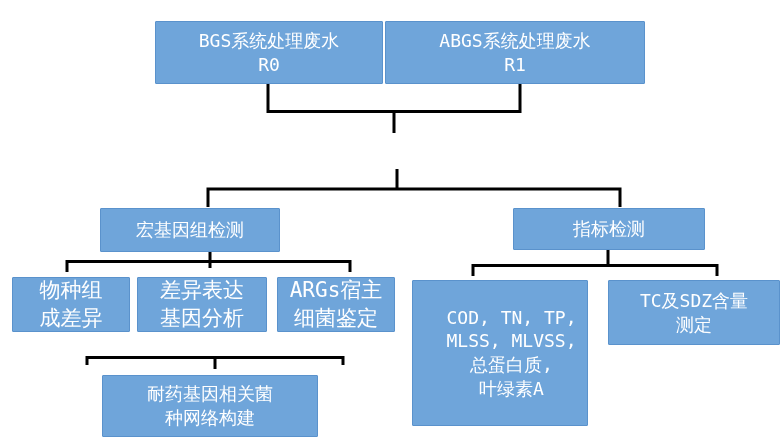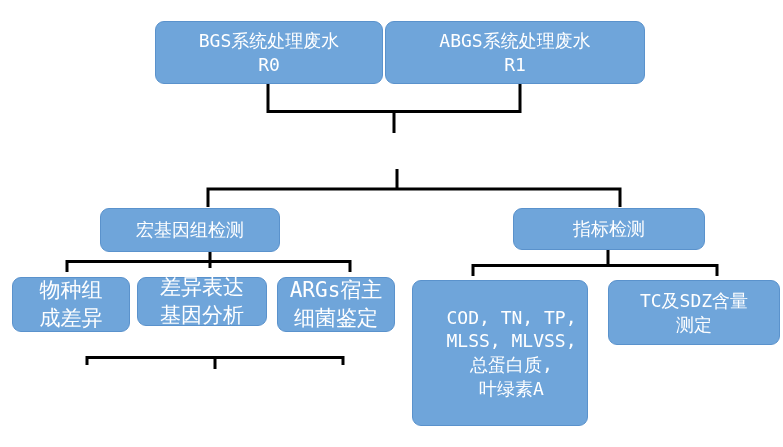--- a/index.html
+++ b/index.html
@@ -25,21 +25,21 @@
   .connectors path {
     stroke: var(--connector, #000000);
     stroke-width: 3;
     fill: none;
   }
   .node {
     position: absolute;
     box-sizing: border-box;
     background: var(--node-fill, #6FA5DA);
     border: 1.5px solid var(--node-border, #5A92CC);
-    border-radius: 9px;
+    border-radius: 1px;
     color: var(--node-text, #ffffff);
     display: flex;
     align-items: center;
     justify-content: center;
     text-align: center;
     white-space: pre-line;
     font-size: 18px;
     line-height: 1.32;
     padding: 2px 4px;
   }
@@ -70,28 +70,30 @@
 R1</div>
 
 
   <div class="node" style="left:100px; top:208px; width:180px; height:44px;">宏基因组检测</div>
 
   <div class="node" style="left:513px; top:208px; width:192px; height:42px;">指标检测</div>
 
   <div class="node small" style="left:12px; top:277px; width:118px; height:55px;">物种组
 成差异</div>
 
-  <div class="node small" style="left:137px; top:277px; width:130px; height:49px;">差异表达
+  <div class="node small" style="left:137px; top:277px; width:130px; height:55px;">差异表达
 基因分析</div>
 
   <div class="node small" style="left:277px; top:277px; width:118px; height:55px;">ARGs宿主
 细菌鉴定</div>
 
   <div class="node" style="left:412px; top:280px; width:176px; height:146px;padding-left:27px;">COD, TN, TP,
 MLSS, MLVSS,
 总蛋白质,
 叶绿素A</div>
 
   <div class="node" style="left:608px; top:280px; width:172px; height:65px;">TC及SDZ含量
 测定</div>
 
+  <div class="node" style="left:102px; top:375px; width:216px; height:62px;">耐药基因相关菌
+种网络构建</div>
 
 </div>
 
 </body></html>

